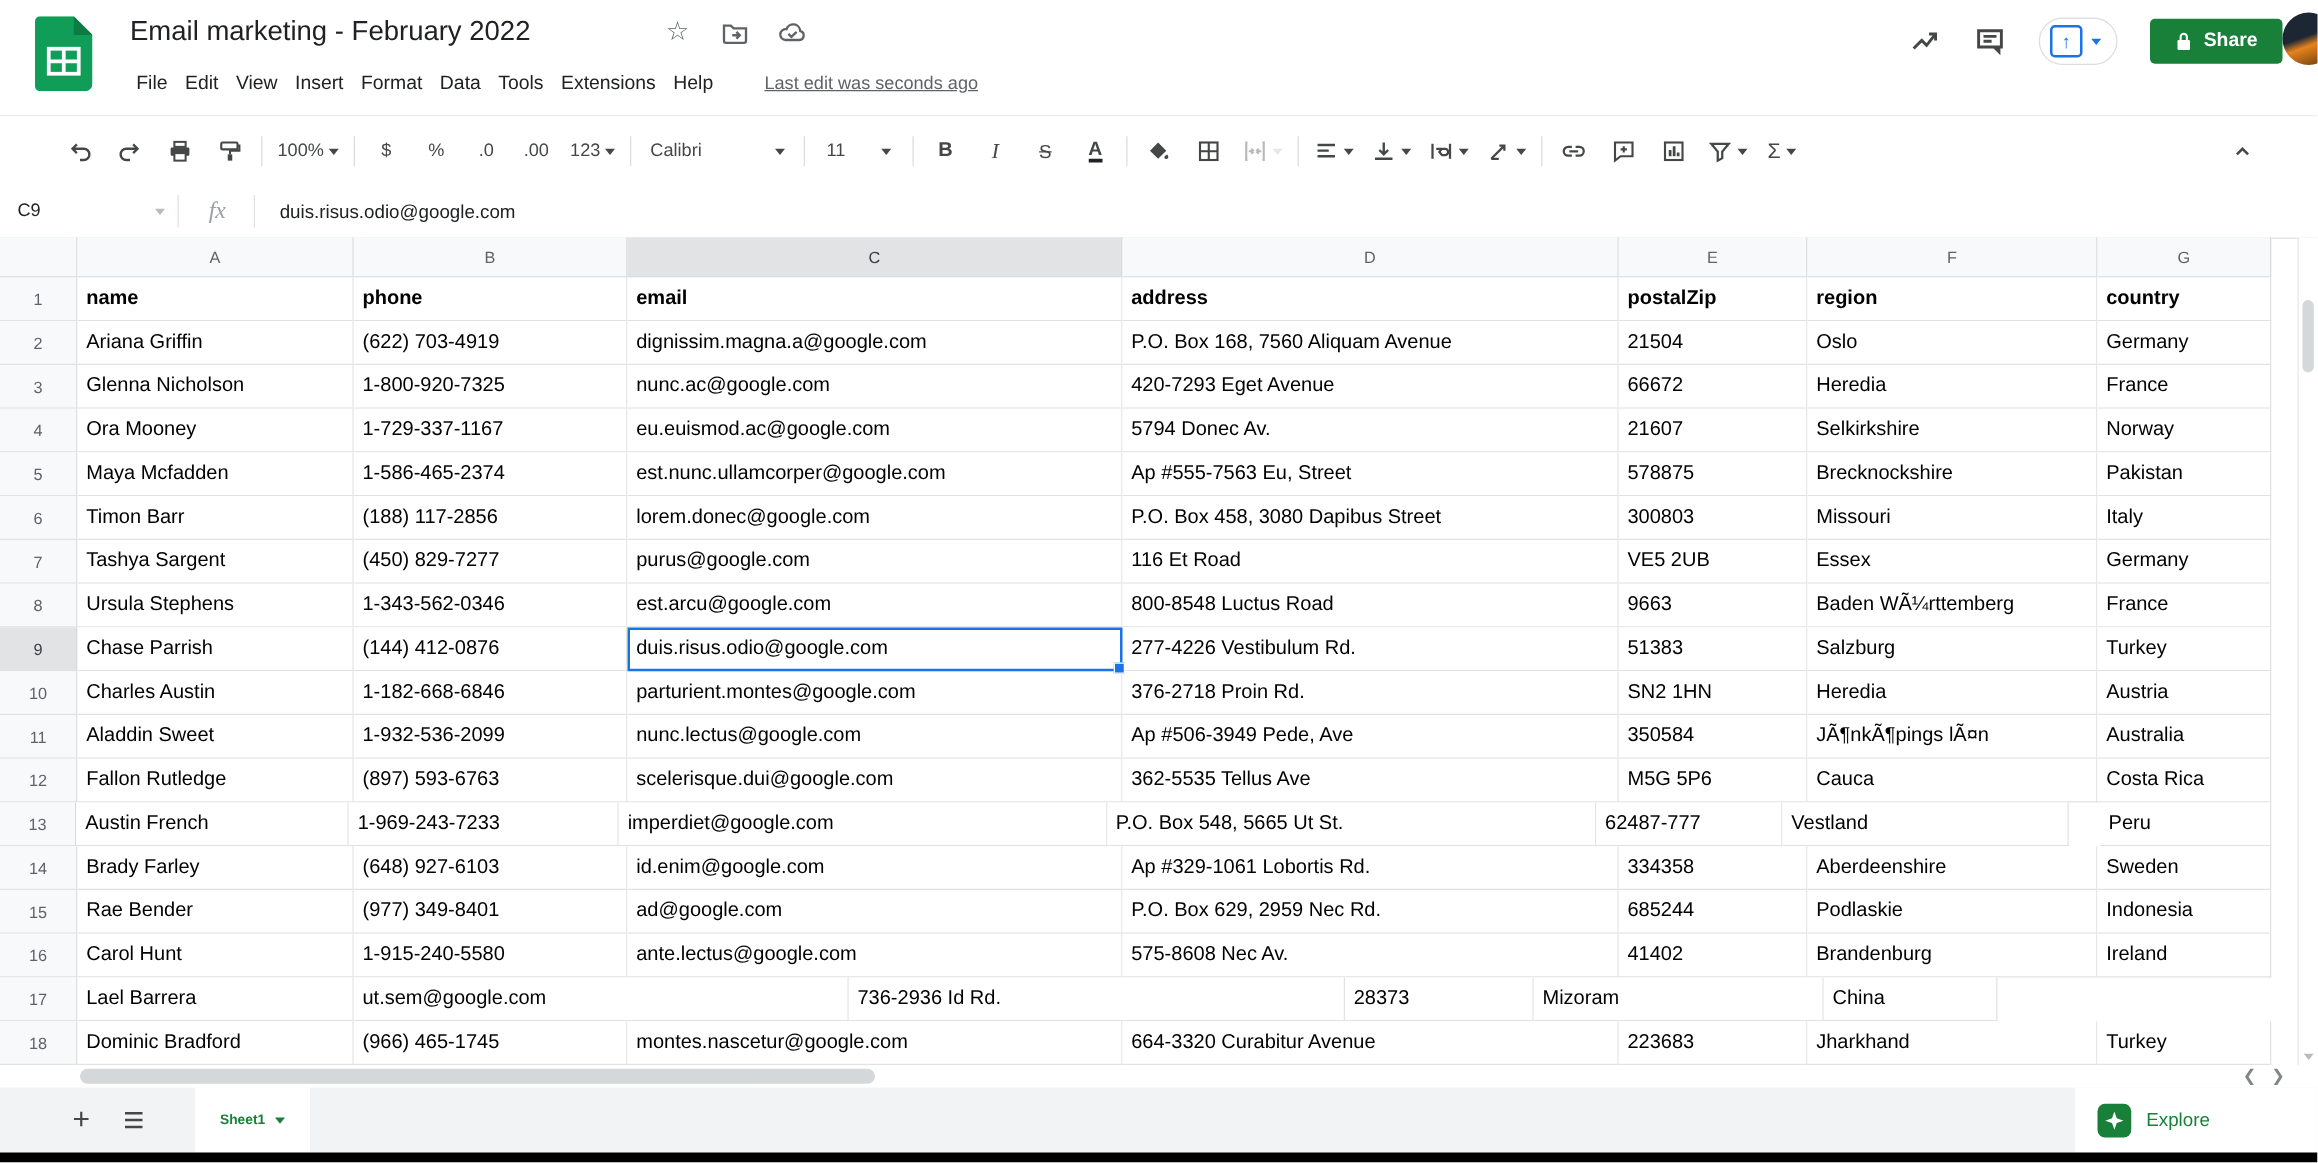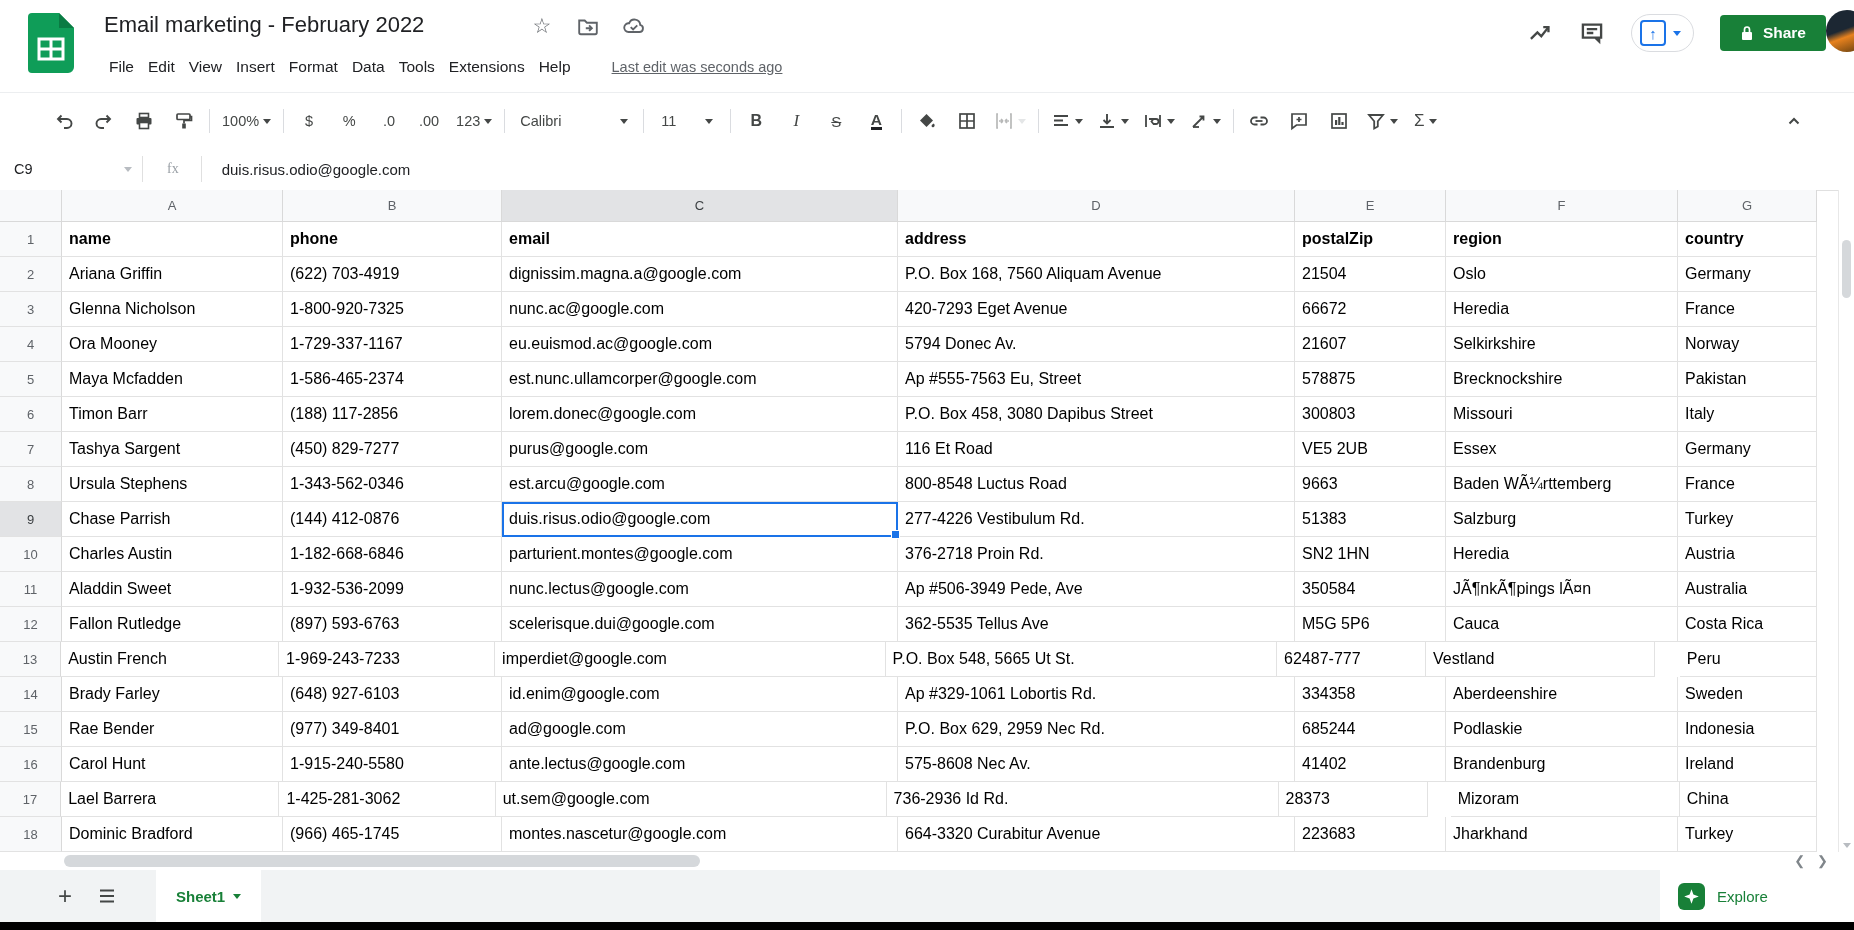--- a/index.html
+++ b/index.html
@@ -49,21 +49,21 @@
   .fmt-a{font-size:15.5px;font-weight:bold;border-bottom:3px solid #202124;line-height:15px;}
   .disabled{opacity:.38;}
   #collapse-btn{margin-left:auto;margin-right:44px;}
 
   
   #formulabar{position:absolute;top:148px;left:0;width:1854px;height:42px;border-bottom:1px solid #e0e0e0;
               display:flex;align-items:center;}
   #name-box{width:118px;display:flex;align-items:center;justify-content:space-between;
             padding:0 10px 0 14px;font-size:14.5px;color:#202124;cursor:pointer;}
   .fb-div{width:1px;height:26px;background:#e0e0e0;}
-  #fx{font-family:"Liberation Serif",serif;color:#9aa0a6;font-size:14px;
+  #fx{font-family:"Liberation Serif",serif;font-style:italic;color:#9aa0a6;font-size:19px;
       padding:0 22px 0 24px;}
   #formula-value{font-size:15px;color:#202124;padding-left:20px;}
 
   
   #grid{position:absolute;top:190px;left:0;width:1817px;}
   .g-hrow{display:flex;height:32px;}
   .g-corner{background:#f8f9fa;border-right:1px solid #d9d9d9;border-bottom:1px solid #d9d9d9;box-sizing:border-box;}
   .g-col{background:#f8f9fa;border-right:1px solid #d9d9d9;border-bottom:1px solid #d9d9d9;box-sizing:border-box;
          display:flex;align-items:center;justify-content:center;font-size:13px;color:#5f6368;cursor:pointer;}
   .g-col.sel{background:#e2e3e5;color:#3c4043;}
@@ -89,21 +89,21 @@
   #hs-arrows{position:absolute;right:26px;top:2px;display:flex;gap:12px;color:#80868b;font-size:13px;}
   #hs-arrows span{cursor:pointer;line-height:14px;}
 
   
   #sheetbar{position:absolute;top:870px;left:0;width:1854px;height:52px;background:#f1f3f4;
             display:flex;align-items:center;}
   #add-sheet{margin-left:58px;font-size:24px;color:#444746;cursor:pointer;line-height:24px;}
   #all-sheets{margin-left:26px;cursor:pointer;}
   #sheet-tab{margin-left:40px;height:52px;background:#fff;display:flex;align-items:center;gap:8px;
              padding:0 20px;cursor:pointer;}
-  #sheet-tab span{color:#188038;font-weight:bold;font-size:15px;}
+  #sheet-tab span{color:#188038;font-weight:bold;font-size:11px;}
   .caret.green{border-top-color:#188038;}
   #explore-panel{margin-left:auto;height:52px;width:176px;background:#fff;display:flex;align-items:center;
                  gap:12px;padding-left:18px;cursor:pointer;}
   #explore-icon{width:27px;height:27px;background:#188038;border-radius:6px;display:flex;
                 align-items:center;justify-content:center;}
   #explore-label{color:#188038;font-size:15px;}
   #bottom-strip{position:absolute;top:922px;left:0;width:1854px;height:8px;background:#000;}
 </style>
 </head>
 <body>
@@ -519,25 +519,24 @@
       <div class="g-cell" style="width: 219px; height: 35px;">1-915-240-5580</div>
       <div class="g-cell" style="width: 396px; height: 35px;">ante.lectus@google.com</div>
       <div class="g-cell" style="width: 397px; height: 35px;">575-8608 Nec Av.</div>
       <div class="g-cell" style="width: 151px; height: 35px;">41402</div>
       <div class="g-cell" style="width: 232px; height: 35px;">Brandenburg</div>
       <div class="g-cell" style="width: 139px; height: 35px;">Ireland</div>
     </div>
     <div class="g-row">
       <div class="g-rh" style="width: 62px; height: 35px;">17</div>
       <div class="g-cell" style="width: 221px; height: 35px;">Lael Barrera</div>
-      <div class="g-cell" style="width: 219px; height: 35px;">1-425-281-3062</div>
       <div class="g-cell" style="width: 396px; height: 35px;">ut.sem@google.com</div>
       <div class="g-cell" style="width: 397px; height: 35px;">736-2936 Id Rd.</div>
       <div class="g-cell" style="width: 151px; height: 35px;">28373</div>
-      <div class="g-cell" style="width: 232px; height: 35px; margin-left: 23px;">Mizoram</div>
+      <div class="g-cell" style="width: 232px; height: 35px;">Mizoram</div>
       <div class="g-cell" style="width: 139px; height: 35px;">China</div>
     </div>
     <div class="g-row">
       <div class="g-rh" style="width: 62px; height: 35px;">18</div>
       <div class="g-cell" style="width: 221px; height: 35px;">Dominic Bradford</div>
       <div class="g-cell" style="width: 219px; height: 35px;">(966) 465-1745</div>
       <div class="g-cell" style="width: 396px; height: 35px;">montes.nascetur@google.com</div>
       <div class="g-cell" style="width: 397px; height: 35px;">664-3320 Curabitur Avenue</div>
       <div class="g-cell" style="width: 151px; height: 35px;">223683</div>
       <div class="g-cell" style="width: 232px; height: 35px;">Jharkhand</div>

